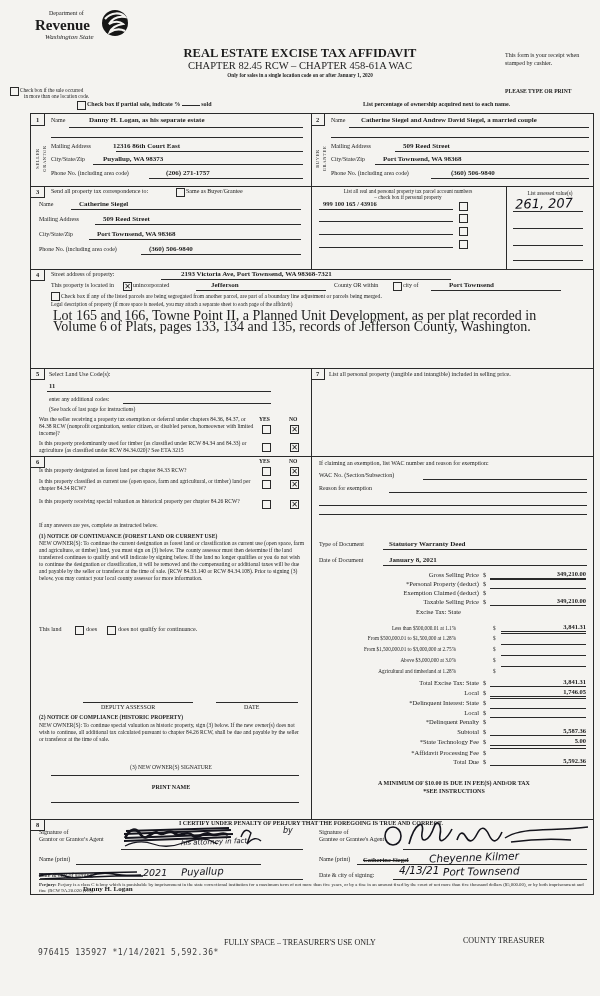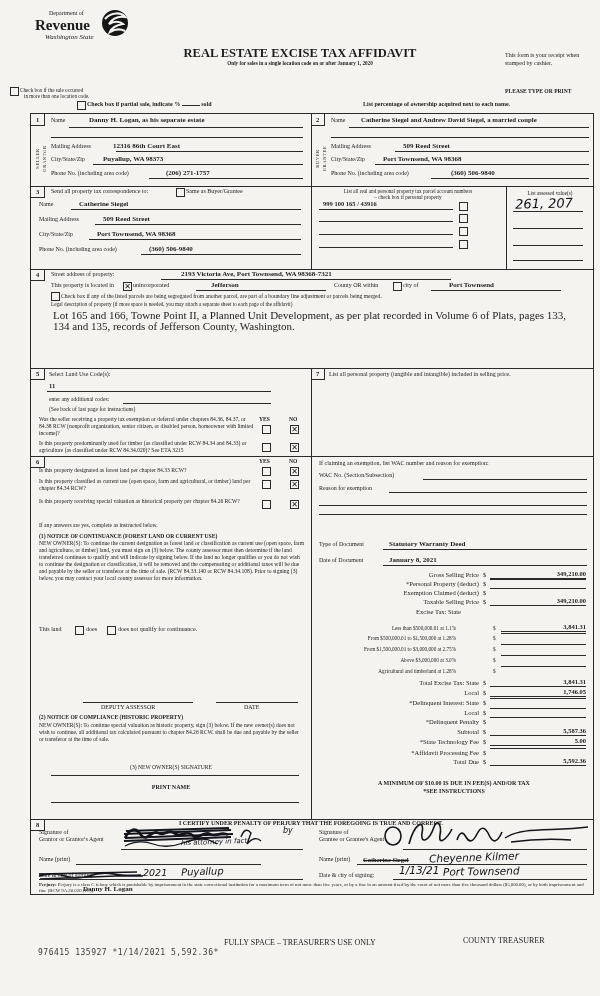--- a/index.html
+++ b/index.html
@@ -12,21 +12,21 @@
   .r{text-align:right;}
   .u{border-bottom:1px solid #2a2a2a;}
   .hl{position:absolute;height:1px;background:#2a2a2a;}
   .vl{position:absolute;width:1px;background:#2a2a2a;}
   .s45{font-size:4.8px;line-height:6px;}
   .s5{font-size:5.2px;line-height:6.4px;}
   .s55{font-size:5.6px;line-height:7px;}
   .s6{font-size:6px;line-height:7.5px;}
   .s65{font-size:6.5px;line-height:8px;}
   .s7{font-size:7px;line-height:8.5px;}
-  .s8{font-size:11px;line-height:11px;}
+  .s8{font-size:14px;line-height:11px;}
   .cb{position:absolute;width:7px;height:7px;border:1px solid #2a2a2a;font-size:8px;
       line-height:7px;text-align:center;overflow:visible;background:transparent;}
   .num{position:absolute;width:13px;height:11px;border-right:1px solid #2a2a2a;
        border-bottom:1px solid #2a2a2a;font-size:6.5px;font-weight:bold;text-align:center;line-height:11px;}
   .rot{position:absolute;transform:rotate(-90deg);transform-origin:center;font-size:4.6px;
        letter-spacing:.6px;width:34px;text-align:center;}
   .hand{font-family:"DejaVu Sans",sans-serif;font-style:italic;color:#101018;}
   .mono{font-family:"DejaVu Sans Mono",monospace;}
   #form{position:absolute;left:30px;top:113px;width:562px;height:780px;border:1.5px solid #2a2a2a;}
   svg{position:absolute;overflow:visible;}
@@ -41,20 +41,21 @@
     <div class="b" style="font-size:15px;line-height:15px;">Revenue</div>
     <div class="i s7" style="padding-left:10px;">Washington State</div>
   </div>
   <svg width="30" height="30" style="left:100px;top:8px;">
     <circle cx="15" cy="15" r="13" fill="#161616"></circle>
     <path d="M5 11 C11 4,21 4,25 9 C18 8,12 11,9 16 C14 13,20 13,23 16 C17 17,12 19,10 24 C15 21,21 21,25 23" stroke="#f4f3f0" stroke-width="2.2" fill="none"></path>
   </svg>
 
   <div class="a c" style="left:60px;top:46px;width:480px;">
     <div class="b" style="font-size:12.5px;line-height:14px;">REAL ESTATE EXCISE TAX AFFIDAVIT</div>
+    <div style="font-size:10.5px;line-height:12px;">CHAPTER 82.45 RCW – CHAPTER 458-61A WAC</div>
     <div class="b s5">Only for sales in a single location code on or after January 1, 2020</div>
   </div>
 
   <div class="a s6" style="left:505px;top:52px;width:88px;">This form is your receipt when stamped by cashier.</div>
   <div class="a s55 b" style="left:505px;top:88px;">PLEASE TYPE OR PRINT</div>
 
   <span class="cb" style="left:10px;top:87px;"></span>
   <div class="a s5" style="left:20px;top:87px;">Check box if the sale occurred</div>
   <div class="a s5" style="left:24px;top:93px;">in more than one location code.</div>
 
@@ -320,21 +321,21 @@
     <svg width="210" height="34" style="left:352px;top:702px;">
       <ellipse cx="10" cy="20" rx="8" ry="9" stroke="#14141c" stroke-width="1.6" fill="none"></ellipse>
       <path d="M26,28 C32,6 42,3 39,17 C37,28 46,26 51,11 C54,2 59,9 57,19 C55,30 64,23 69,13 M74,24 q4,-12 9,-3 t11,-3 t12,1 t13,-3" stroke="#14141c" stroke-width="1.6" fill="none"></path>
       <path d="M122,22 C140,10 170,16 205,11 M128,26 q30,-4 60,-2" stroke="#14141c" stroke-width="1.5" fill="none"></path>
     </svg>
     <div class="a s6" style="left:288px;top:742px;">Name (print)</div>
     <div class="a s65 b" style="left:332px;top:742px;text-decoration:line-through;">Catherine Siegel</div>
     <div class="a hand" style="left:398px;top:737px;font-size:10.5px;transform:rotate(-2deg);">Cheyenne Kilmer</div>
     <div class="a u" style="left:326px;top:741px;width:230px;height:9px;"></div>
     <div class="a s6" style="left:288px;top:758px;">Date &amp; city of signing:</div>
-    <div class="a hand" style="left:368px;top:750px;font-size:10.5px;">1/13/21</div>
+    <div class="a hand" style="left:368px;top:750px;font-size:10.5px;">4/13/21</div>
     <div class="a hand" style="left:412px;top:751px;font-size:10.5px;transform:rotate(-1deg);">Port Townsend</div>
     <div class="a u" style="left:362px;top:755px;width:194px;height:10px;"></div>
 
     <div class="a s45" style="left:8px;top:768px;width:548px;">
       <span class="b">Perjury:</span>
       <span>Perjury is a class C felony which is punishable by imprisonment in the state correctional institution for a maximum term of not more than five years, or by a fine in an amount fixed by the court of not more than five thousand dollars ($5,000.00), or by both imprisonment and fine (RCW 9A.20.020 (1C)).</span>
     </div>
   </div>
 
   <div class="a c" style="left:180px;top:938px;width:240px;font-size:8px;">FULLY SPACE – TREASURER'S USE ONLY</div>

